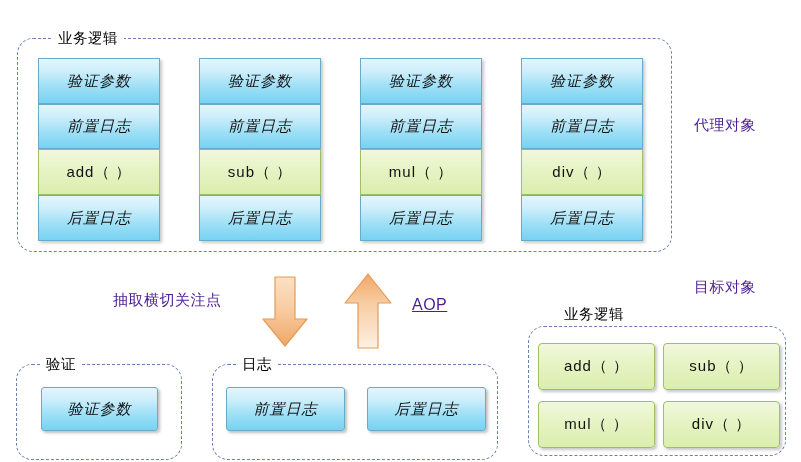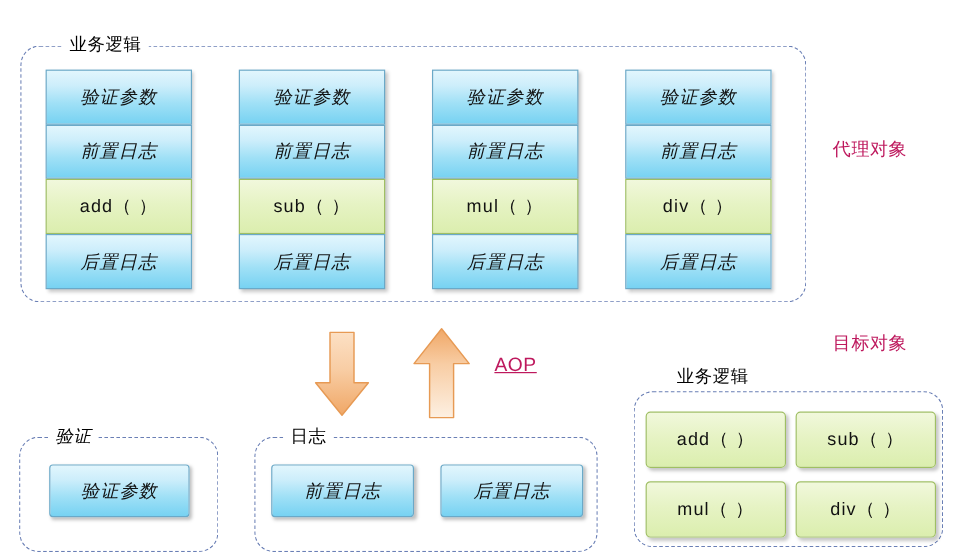--- a/index.html
+++ b/index.html
@@ -73,21 +73,21 @@
   .cell-round-g{
     border-radius:4px;
     box-shadow:2px 2px 3px rgba(0,0,0,.22);
   }
 
   
   .label{
     position:absolute;
     font-size:14.5px;
     line-height:18px;
-    color:#be185d;
+    color:#4c1d95;
     white-space:nowrap;
     letter-spacing:.5px;
   }
   .label-en{letter-spacing:.5px;}
 
   
   .badge-purple{
     position:absolute;
     box-sizing:border-box;
     border:1px solid #9d84bd;
@@ -134,20 +134,21 @@
 
   <div class="proxy-col" style="left:521px;top:42px;width:122px;height:183px;">
     <div class="cell-blue" style="top:0px;height:46px;">验证参数</div>
     <div class="cell-blue" style="top:46px;height:45px;">前置日志</div>
     <div class="cell-green" style="top:91px;height:46px;">div（ ）</div>
     <div class="cell-blue" style="top:137px;height:46px;">后置日志</div>
   </div>
 
   <div class="label" style="left:694px;top:100px;font-size:15px;">代理对象</div>
 
+  <div class="label" style="left:113px;top:275px;font-size:15px;">抽取横切关注点</div>
 
   <div class="arrow" style="left:261px;top:259px;width:48px;height:74px;">
     <svg width="48" height="74" viewBox="0 0 48 74">
       <defs>
         <linearGradient id="gDown" x1="0" y1="0" x2="0" y2="1">
           <stop offset="0%" stop-color="#fce0c4"></stop>
           <stop offset="45%" stop-color="#f8cda4"></stop>
           <stop offset="100%" stop-color="#f0a766"></stop>
         </linearGradient>
       </defs>
@@ -166,21 +167,21 @@
       </defs>
       <polygon points="25,2 48,31 35,31 35,76 15,76 15,31 2,31" fill="url(#gUp)" stroke="#e79a54" stroke-width="1.2" stroke-linejoin="round"></polygon>
     </svg>
   </div>
 
   <div class="label label-en" style="left:412px;top:280px;font-size:16px;text-decoration:underline;">AOP</div>
 
   <div class="label" style="left:694px;top:262px;font-size:15px;">目标对象</div>
 
   <div class="group-frame" style="left:16px;top:348px;width:166px;height:96px;"></div>
-  <div class="group-title" style="left:40px;top:339px;font-style:italic;">验证</div>
+  <div class="group-title" style="left:40px;top:339px;">验证</div>
 
   <div class="cell-blue cell-round" style="left:41px;top:371px;width:117px;height:44px;">验证参数</div>
 
   <div class="group-frame" style="left:212px;top:348px;width:286px;height:96px;"></div>
   <div class="group-title" style="left:236px;top:339px;">日志</div>
 
   <div class="cell-blue cell-round" style="left:226px;top:371px;width:119px;height:44px;">前置日志</div>
   <div class="cell-blue cell-round" style="left:367px;top:371px;width:119px;height:44px;">后置日志</div>
 
 

